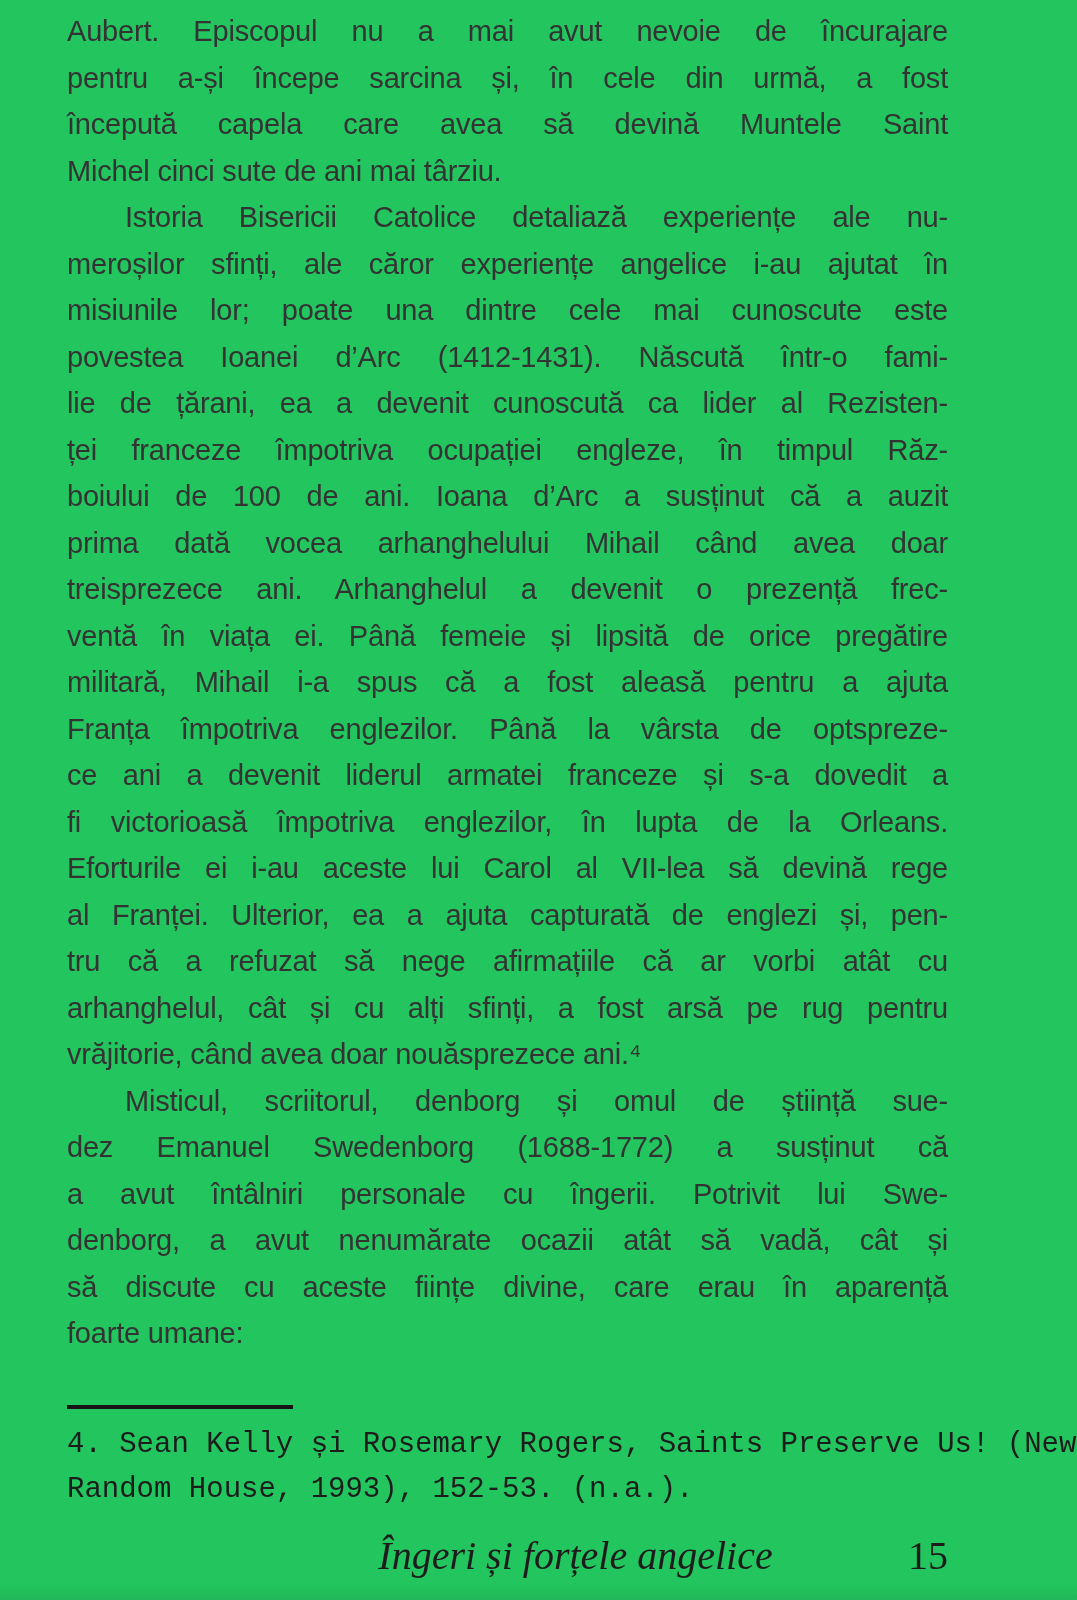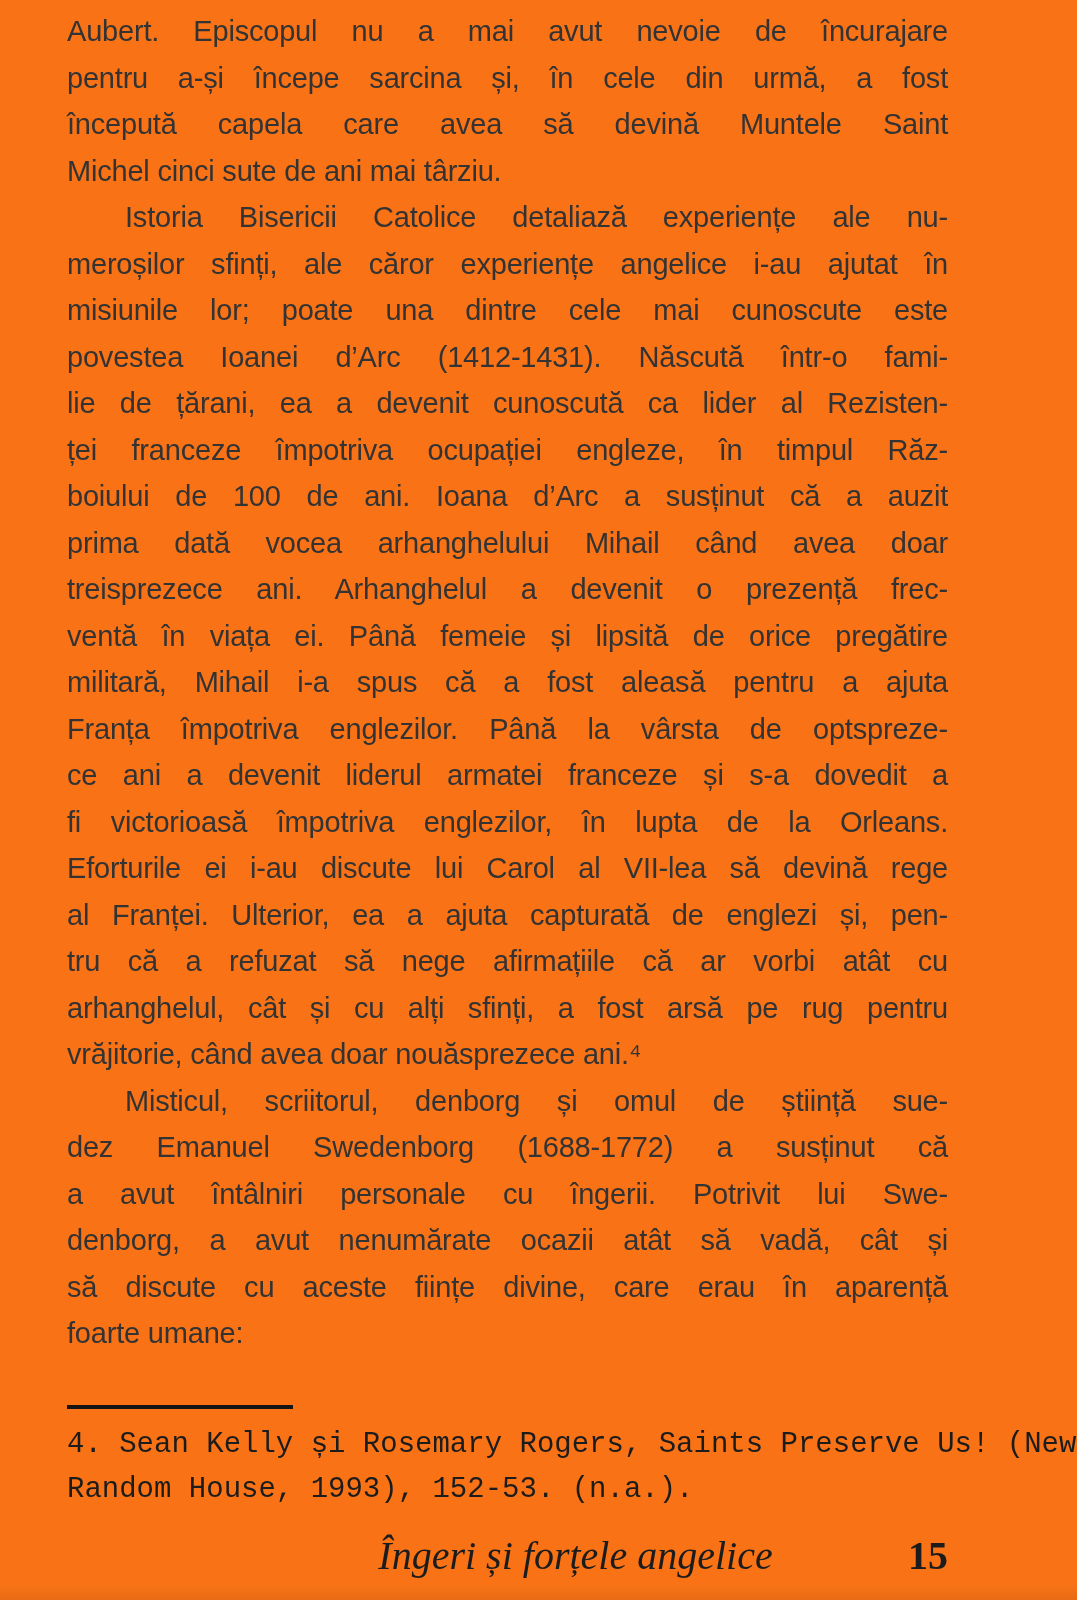--- a/index.html
+++ b/index.html
@@ -4,21 +4,21 @@
 <style>
   html, body {
     margin: 0;
     padding: 0;
     background: #ffffff;
   }
   .page {
     position: relative;
     width: 1077px;
     height: 1600px;
-    background: #f97316;
+    background: #22c55e;
     overflow: hidden;
     font-family: "Liberation Sans", "DejaVu Sans", sans-serif;
   }
   .page::after {
     content: "";
     position: absolute;
     left: 0; right: 0; bottom: 0;
     height: 16px;
     background: linear-gradient(to bottom, rgba(0,0,0,0) 0%, rgba(0,0,0,0.07) 100%);
     pointer-events: none;
@@ -84,21 +84,20 @@
     position: absolute;
     left: 50%;
     transform: translateX(calc(-50% + 68px));
     font-style: italic;
     white-space: nowrap;
   }
   .page-number {
     position: absolute;
     right: 0;
     top: 0;
-    font-weight: bold;
   }
 </style>
 </head>
 <body>
 
 <div class="page">
   <div class="content">
     <div class="body-text">
         <div class="line">Aubert. Episcopul nu a mai avut nevoie de încurajare</div>
         <div class="line">pentru a-și începe sarcina și, în cele din urmă, a fost</div>
@@ -111,21 +110,21 @@
         <div class="line">lie de țărani, ea a devenit cunoscută ca lider al Rezisten-</div>
         <div class="line">ței franceze împotriva ocupației engleze, în timpul Răz-</div>
         <div class="line">boiului de 100 de ani. Ioana d’Arc a susținut că a auzit</div>
         <div class="line">prima dată vocea arhanghelului Mihail când avea doar</div>
         <div class="line">treisprezece ani. Arhanghelul a devenit o prezență frec-</div>
         <div class="line">ventă în viața ei. Până femeie și lipsită de orice pregătire</div>
         <div class="line">militară, Mihail i-a spus că a fost aleasă pentru a ajuta</div>
         <div class="line">Franța împotriva englezilor. Până la vârsta de optspreze-</div>
         <div class="line">ce ani a devenit liderul armatei franceze și s-a dovedit a</div>
         <div class="line">fi victorioasă împotriva englezilor, în lupta de la Orleans.</div>
-        <div class="line">Eforturile ei i-au discute lui Carol al VII-lea să devină rege</div>
+        <div class="line">Eforturile ei i-au aceste lui Carol al VII-lea să devină rege</div>
         <div class="line">al Franței. Ulterior, ea a ajuta capturată de englezi și, pen-</div>
         <div class="line">tru că a refuzat să nege afirmațiile că ar vorbi atât cu</div>
         <div class="line">arhanghelul, cât și cu alți sfinți, a fost arsă pe rug pentru</div>
         <div class="line last">vrăjitorie, când avea doar nouăsprezece ani.⁴</div>
         <div class="line indent">Misticul, scriitorul, denborg și omul de știință sue-</div>
         <div class="line">dez Emanuel Swedenborg (1688-1772) a susținut că</div>
         <div class="line">a avut întâlniri personale cu îngerii. Potrivit lui Swe-</div>
         <div class="line">denborg, a avut nenumărate ocazii atât să vadă, cât și</div>
         <div class="line">să discute cu aceste ființe divine, care erau în aparență</div>
         <div class="line last">foarte umane:</div>

